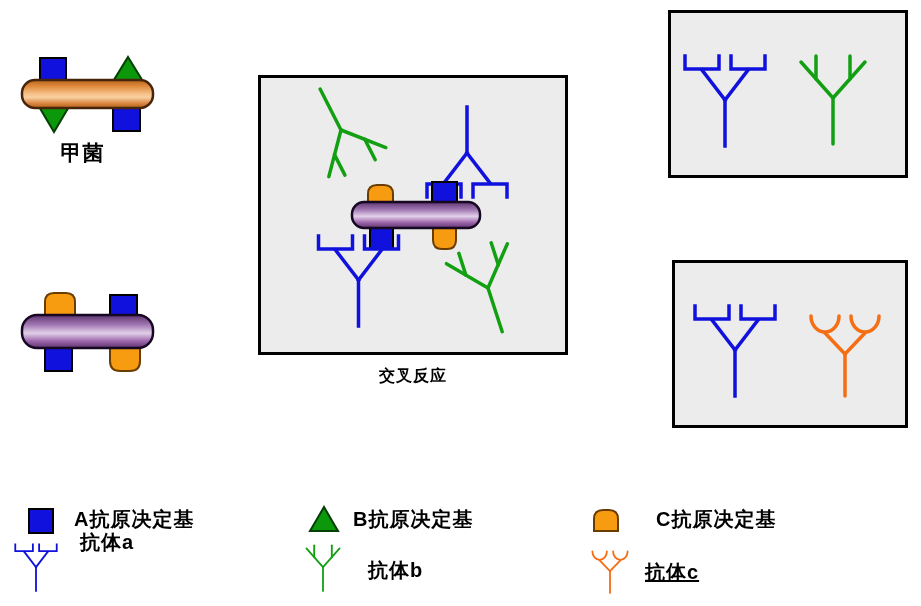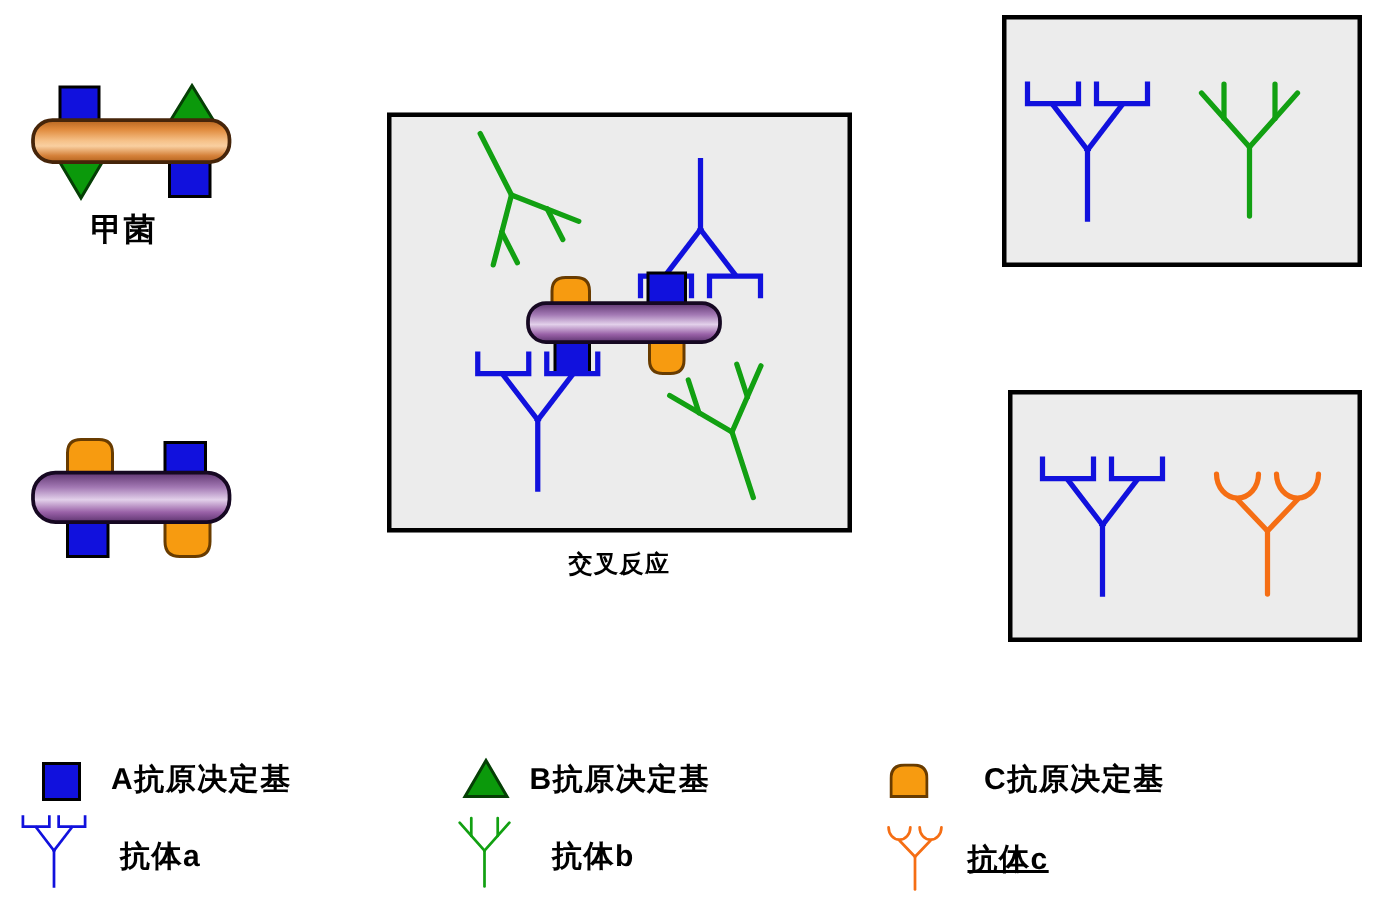--- a/index.html
+++ b/index.html
@@ -135,21 +135,21 @@
 
   <div>
 
     <svg class="abs" style="left:28px;top:508px;" width="26" height="26" viewBox="0 0 26 26">
       <rect x="1" y="1" width="24" height="24" fill="#1111dd" stroke="#000" stroke-width="2"></rect>
     </svg>
     <div class="abs legend-caption" style="left:74px;top:506px;">A抗原决定基</div>
     <svg class="abs" style="left:10px;top:535px;" width="52" height="57" viewBox="0 0 100 110">
       <use href="#ab-a" style="color:#1111dd"></use>
     </svg>
-    <div class="abs legend-caption" style="left:80px;top:557px;">抗体a</div>
+    <div class="abs legend-caption" style="left:80px;top:529px;">抗体a</div>
 
     <svg class="abs" style="left:308px;top:505px;" width="32" height="28" viewBox="0 0 32 28">
       <polygon points="16,2 30,26 2,26" fill="#0b990b" stroke="#053f05" stroke-width="2"></polygon>
     </svg>
     <div class="abs legend-caption" style="left:353px;top:506px;">B抗原决定基</div>
     <svg class="abs" style="left:297px;top:535px;" width="52" height="57" viewBox="0 0 100 110">
       <use href="#ab-b" style="color:#12a012"></use>
     </svg>
     <div class="abs legend-caption" style="left:368px;top:557px;text-align:right;">抗体b</div>
 

